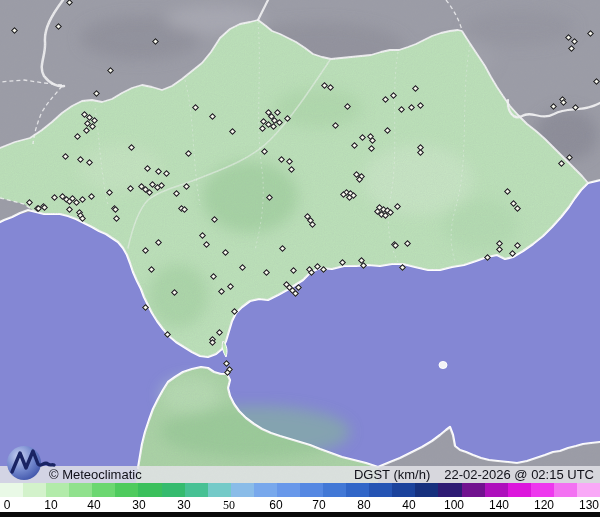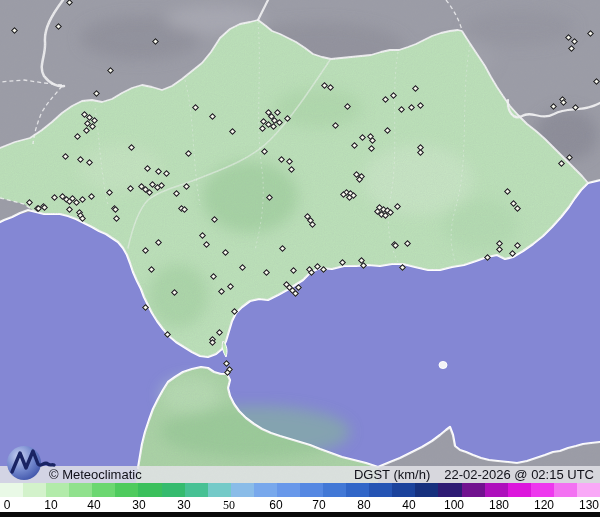--- a/index.html
+++ b/index.html
@@ -370,19 +370,19 @@
       <span class="tick" style="left: 51px;">10</span>
       <span class="tick" style="left: 94px;">40</span>
       <span class="tick" style="left: 139px;">30</span>
       <span class="tick" style="left: 184px;">30</span>
       <span class="tick" style="left: 229px; font-family: Liberation Serif, serif;">50</span>
       <span class="tick" style="left: 276px;">60</span>
       <span class="tick" style="left: 319px;">70</span>
       <span class="tick" style="left: 364px;">80</span>
       <span class="tick" style="left: 409px;">40</span>
       <span class="tick" style="left: 454px;">100</span>
-      <span class="tick" style="left: 499px;">180</span>
+      <span class="tick" style="left: 499px;">140</span>
       <span class="tick" style="left: 544px;">120</span>
       <span class="tick" style="left: 589px;">130</span>
     </div>
   <div class="bottom-bar"></div>
 
 </div>
 
 </body></html>

